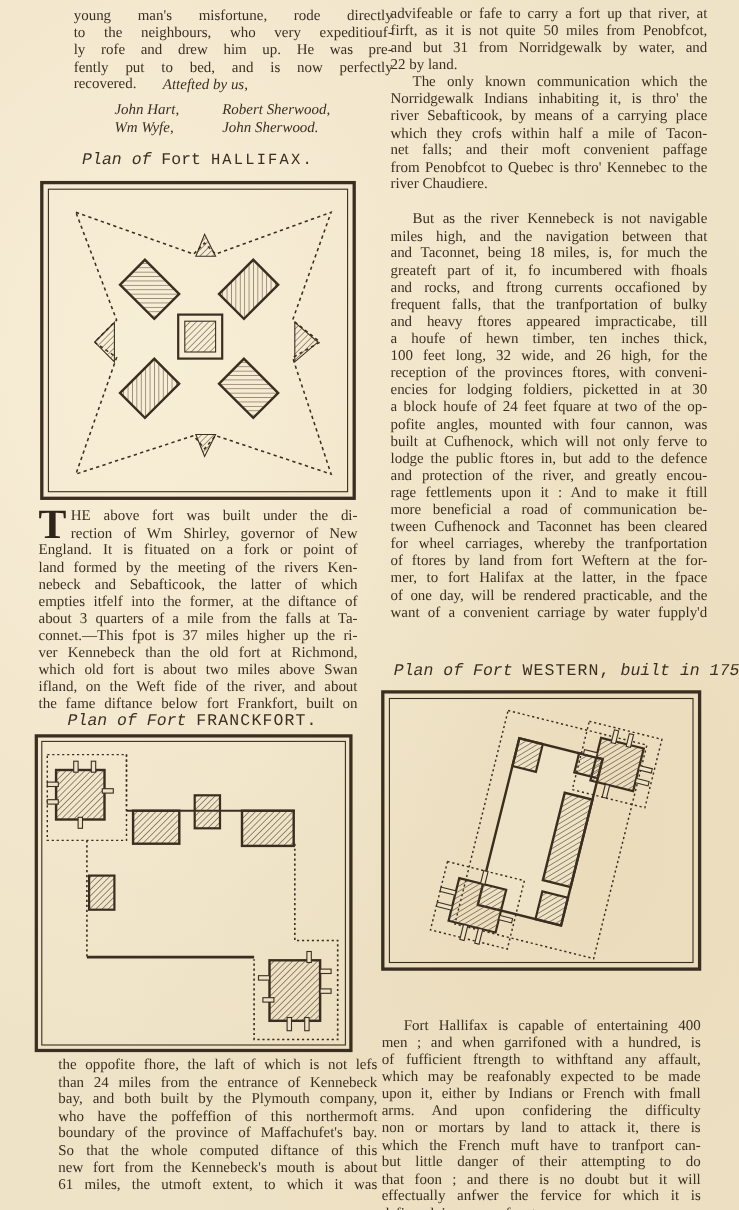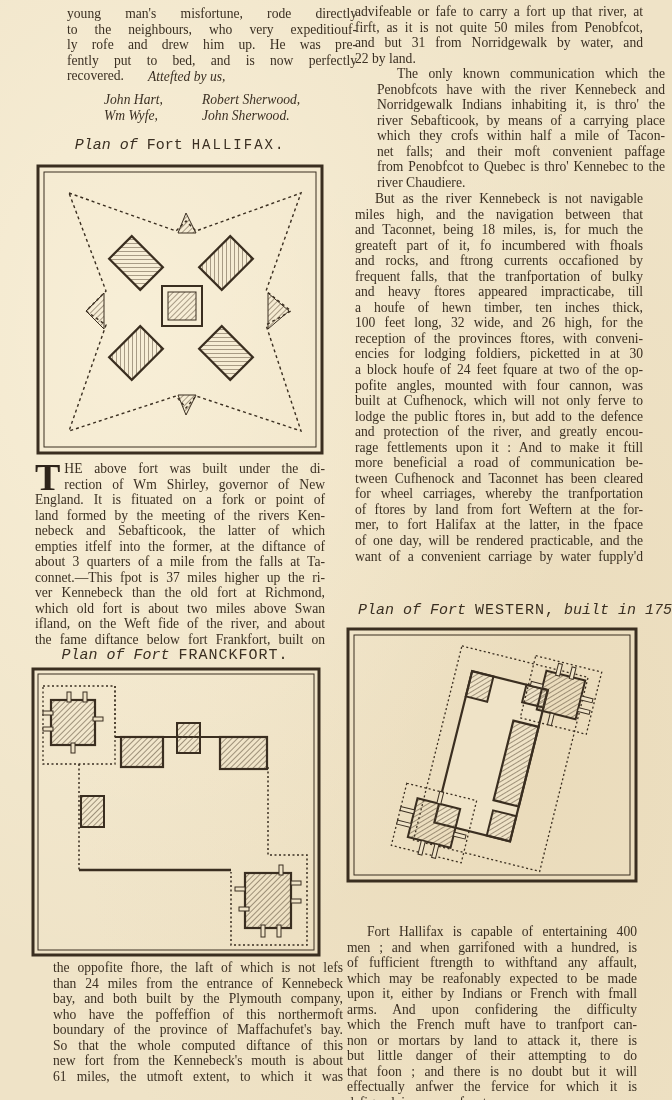--- a/index.html
+++ b/index.html
@@ -160,23 +160,22 @@
   <span class="line">61 miles, the utmoft extent, to which it was</span>
 </div>
 
 <div class="col" style="left:355px; top:4px; width:288px;">
   <span class="line">advifeable or fafe to carry a fort up that river, at</span>
   <span class="line">firft, as it is not quite 50 miles from Penobfcot,</span>
   <span class="line">and but 31 from Norridgewalk by water, and</span>
   <span class="line last">22 by land.</span>
 </div>
 
-<div class="col" style="left:355px; top:66px; width:288px;margin-left:22px;">
+<div class="col" style="left:355px; top:66px; width:288px;">
   <span class="line indent">The only known communication which the</span>
-  <span class="line">Penobfcots have with the river Kennebeck and</span>
   <span class="line">Norridgewalk Indians inhabiting it, is thro' the</span>
   <span class="line">river Sebafticook, by means of a carrying place</span>
   <span class="line">which they crofs within half a mile of Tacon-</span>
   <span class="line">net falls; and their moft convenient paffage</span>
   <span class="line">from Penobfcot to Quebec is thro' Kennebec to the</span>
   <span class="line last">river Chaudiere.</span>
 </div>
 
 <div class="col" style="left:355px; top:191px; width:288px;">
   <span class="line indent">But as the river Kennebeck is not navigable</span>
@@ -260,19 +259,19 @@
   </svg>
 </div>
 
 <div class="col" style="left:347px; top:924px; width:290px;">
   <span class="line indent">Fort Hallifax is capable of entertaining 400</span>
   <span class="line">men ; and when garrifoned with a hundred, is</span>
   <span class="line">of fufficient ftrength to withftand any affault,</span>
   <span class="line">which may be reafonably expected to be made</span>
   <span class="line">upon it, either by Indians or French with fmall</span>
   <span class="line">arms.  And upon confidering the difficulty</span>
+  <span class="line">non or mortars by land to attack it, there is</span>
   <span class="line">which the French muft have to tranfport can-</span>
-  <span class="line">non or mortars by land to attack it, there is</span>
   <span class="line">but little danger of their attempting to do</span>
   <span class="line">that foon ; and there is no doubt but it will</span>
   <span class="line">effectually anfwer the fervice for which it is</span>
   <span class="line last">defigned, in every refpect.</span>
 </div>
 
 </body></html>

